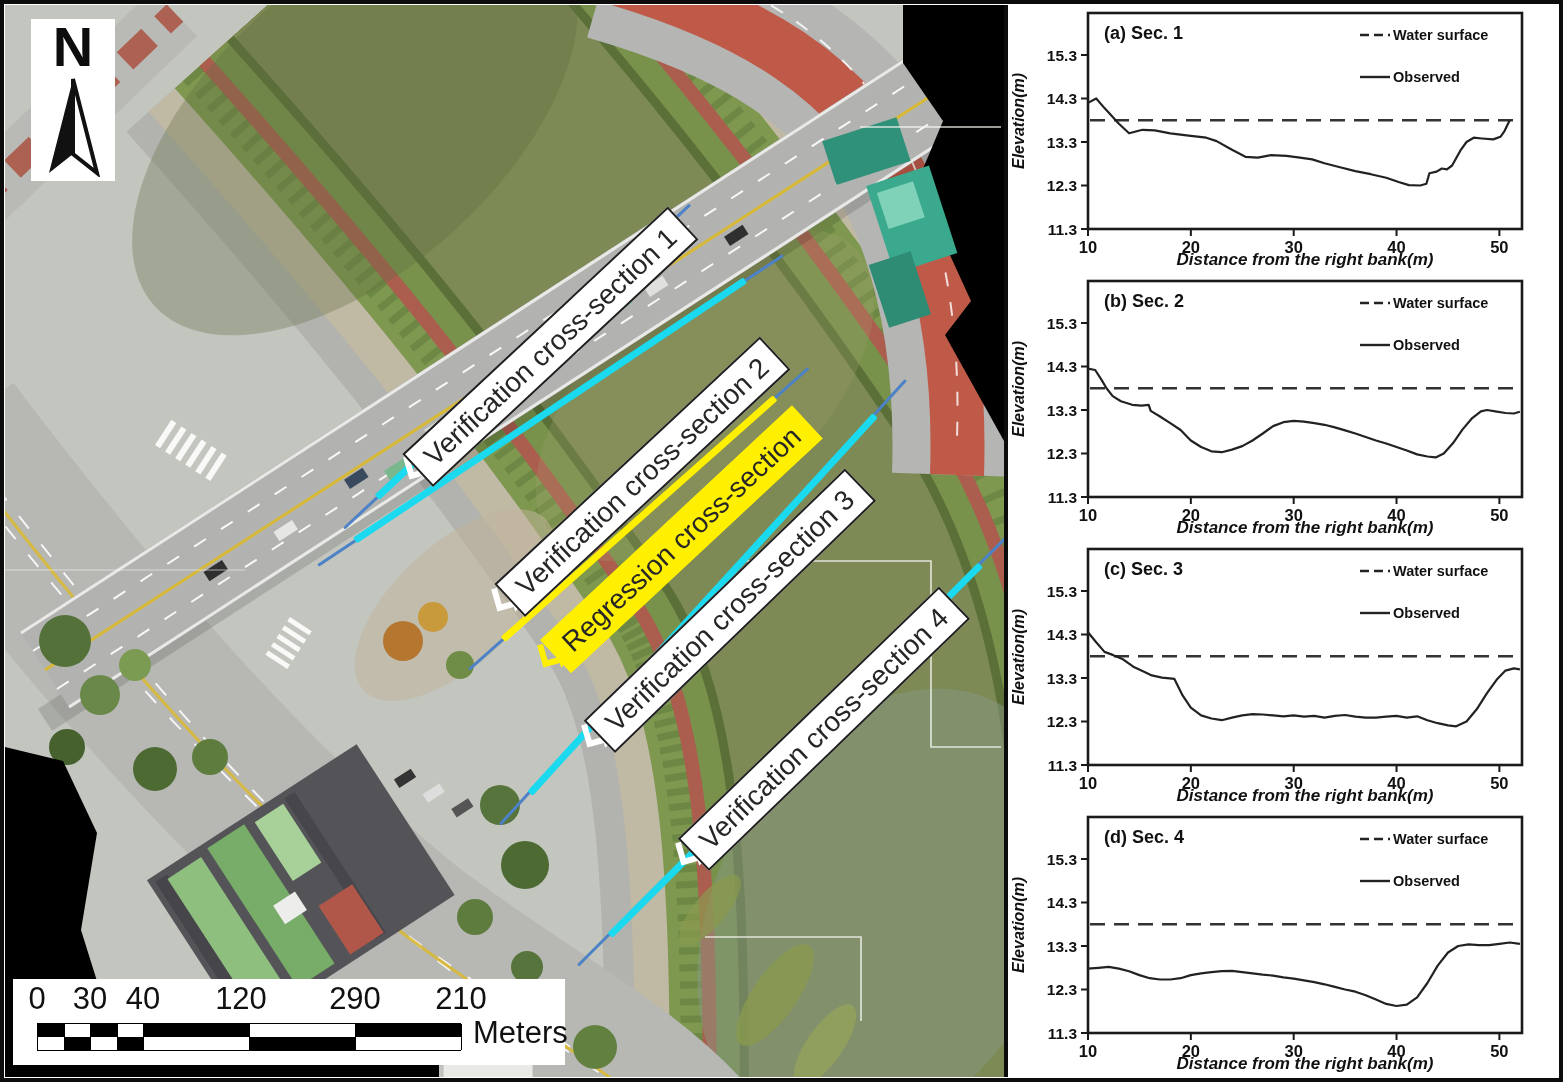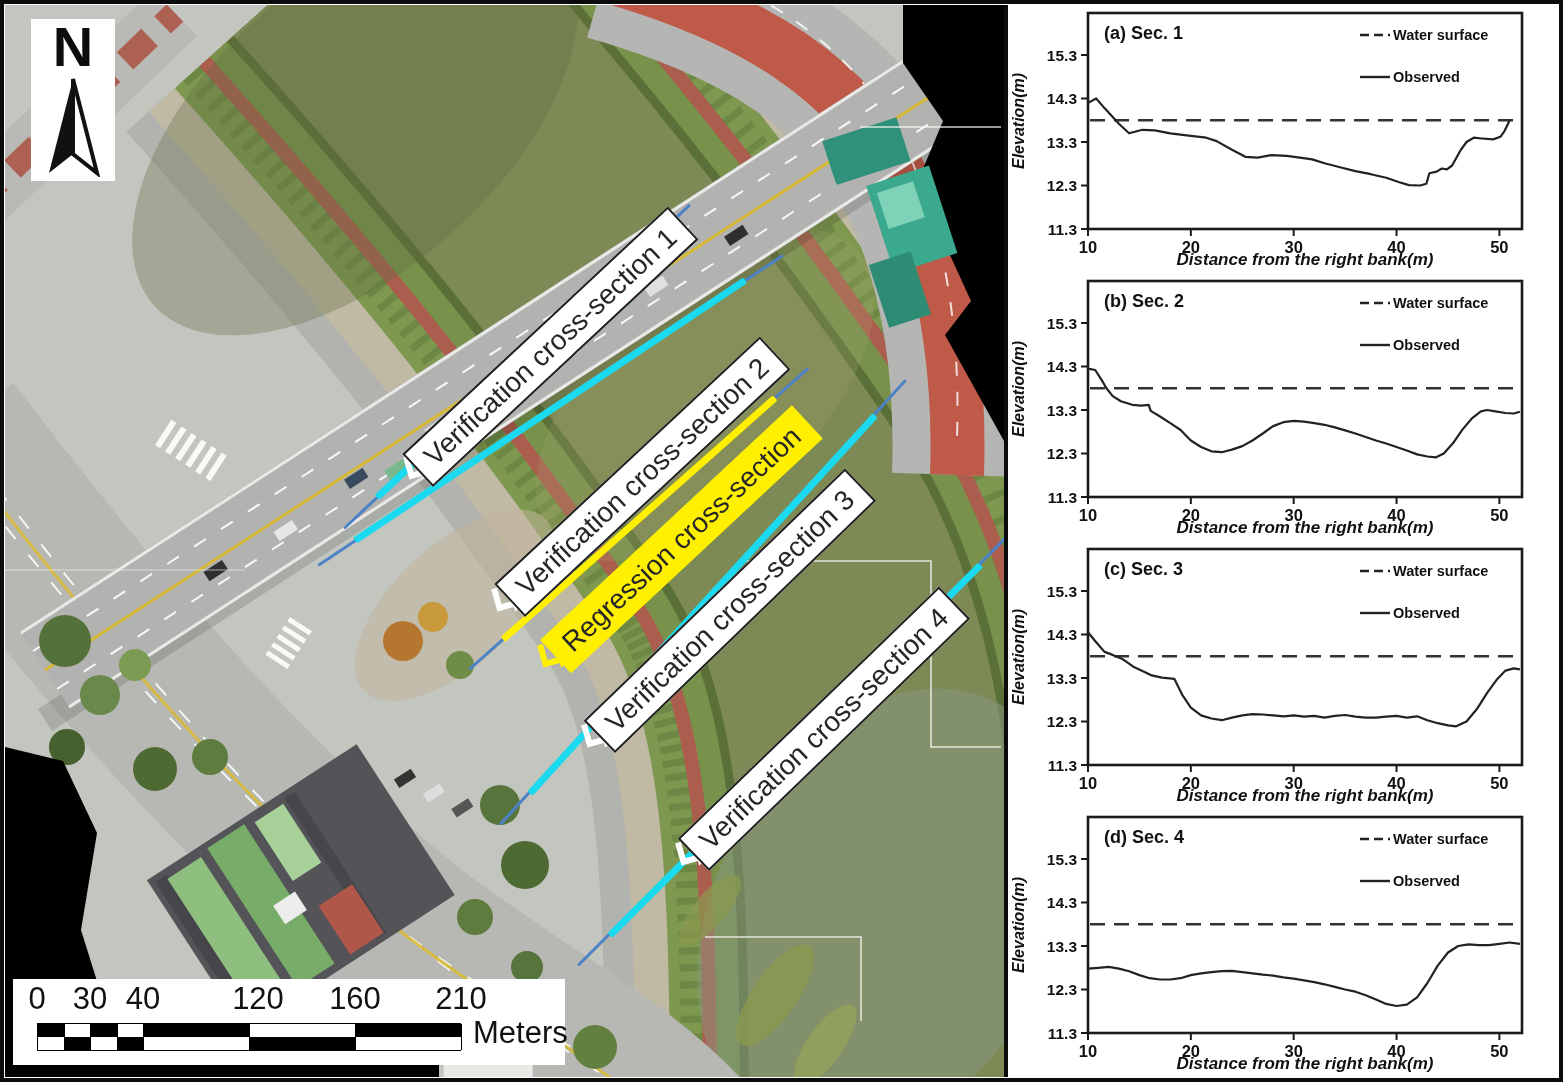--- a/index.html
+++ b/index.html
@@ -242,22 +242,22 @@
         <polygon points="31,4 7,98 31,79" fill="#111"></polygon>
         <polygon points="31,4 55,98 31,79" fill="#fff" stroke="#111" stroke-width="4"></polygon>
       </svg>
     </div>
 
     
     <div id="scalebar">
       <span class="num" style="left:24px">0</span>
       <span class="num" style="left:77px">30</span>
       <span class="num" style="left:130px">40</span>
-      <span class="num" style="left:245px">120</span>
-      <span class="num" style="left:342px">160</span>
+      <span class="num" style="left:228px">120</span>
+      <span class="num" style="left:342px">290</span>
       <span class="num" style="left:448px">210</span>
       <span class="unit">Meters</span>
       <div id="sb-rows">
           <div class="sb-row" style="top: 0px;">
             <div class="sb-cell" style="left: 0px; width: 26.5px; background: rgb(0, 0, 0);"></div>
             <div class="sb-cell" style="left: 26.5px; width: 26.5px; background: rgb(255, 255, 255);"></div>
             <div class="sb-cell" style="left: 53px; width: 26.5px; background: rgb(0, 0, 0);"></div>
             <div class="sb-cell" style="left: 79.5px; width: 26.5px; background: rgb(255, 255, 255);"></div>
             <div class="sb-cell" style="left: 106px; width: 106px; background: rgb(0, 0, 0);"></div>
             <div class="sb-cell" style="left: 212px; width: 106px; background: rgb(255, 255, 255);"></div>

